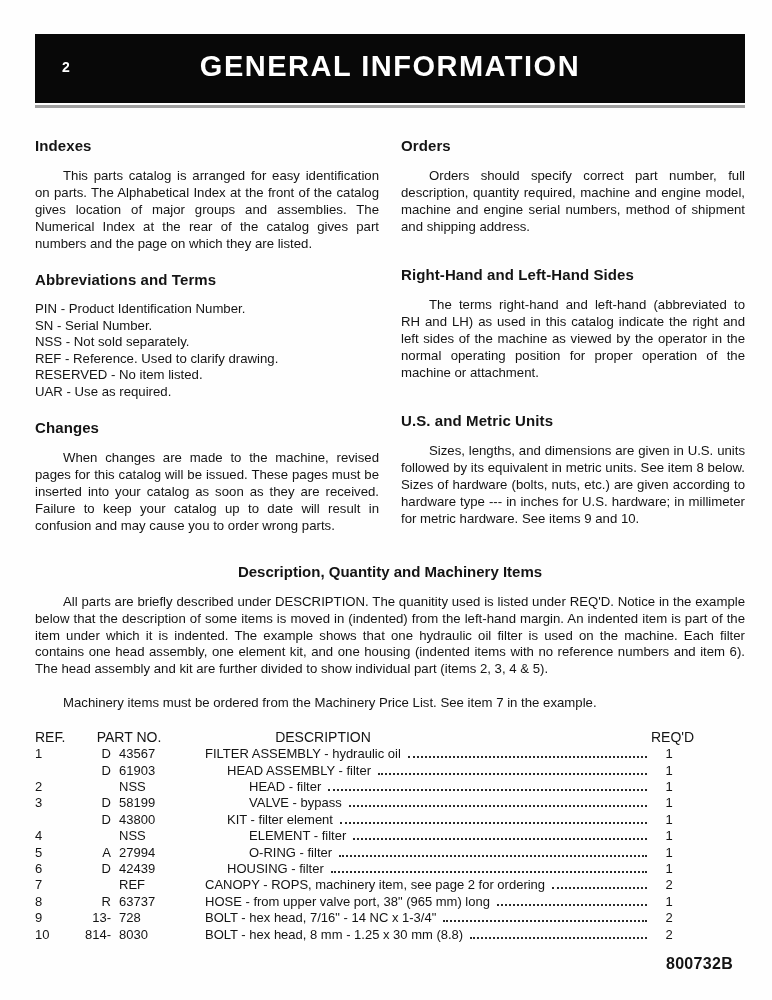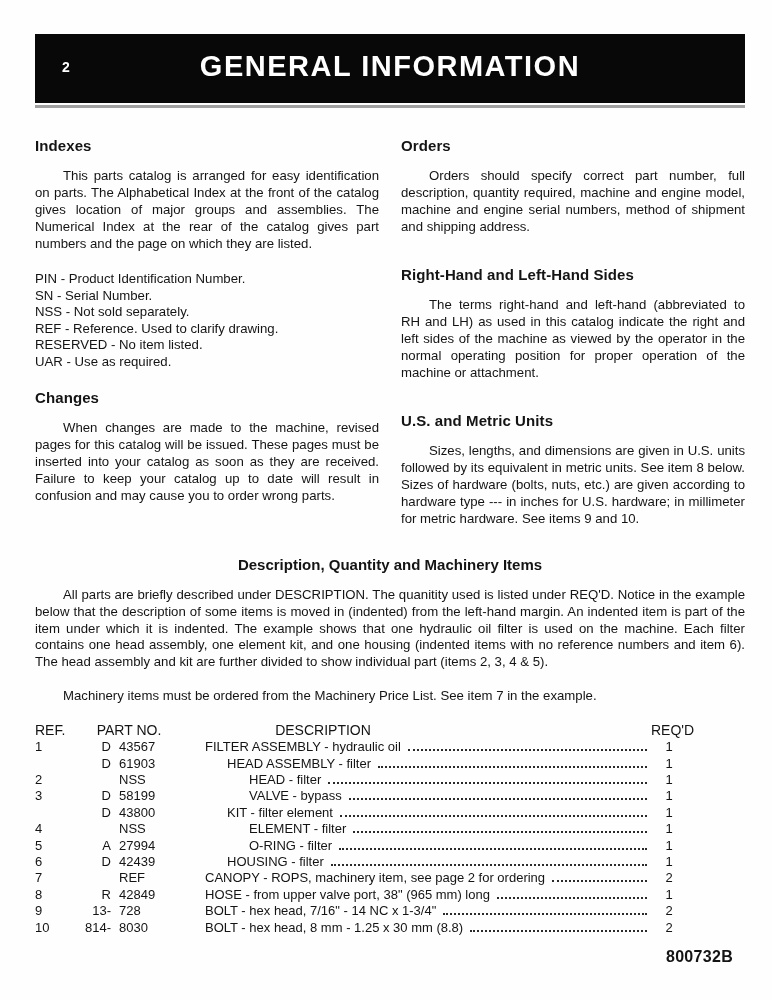--- a/index.html
+++ b/index.html
@@ -83,20 +83,21 @@
   </header>
   <div class="rule"></div>
 
   <main class="two-col">
     <div class="col">
       <div class="sec-block">
         <h2 class="sec">Indexes</h2>
         <p class="body">This parts catalog is arranged for easy identification on parts. The Alphabetical Index at the front of the catalog gives location of major groups and assemblies. The Numerical Index at the rear of the catalog gives part numbers and the page on which they are listed.</p>
       </div>
       <div class="sec-block">
+        <h2 class="sec">Abbreviations and Terms</h2>
         <div>
 
         <div class="abbrev-line">PIN - Product Identification Number.</div>
             <div class="abbrev-line">SN - Serial Number.</div>
             <div class="abbrev-line">NSS - Not sold separately.</div>
             <div class="abbrev-line">REF - Reference. Used to clarify drawing.</div>
             <div class="abbrev-line">RESERVED - No item listed.</div>
             <div class="abbrev-line">UAR - Use as required.</div>
           </div>
       </div>
@@ -223,21 +224,21 @@
           <span class="c-part">REF</span>
           <span class="c-desc">
             <span class="desc-text" style="padding-left: 0px;">CANOPY - ROPS, machinery item, see page 2 for ordering</span>
             <span class="leader"></span>
           </span>
           <span class="c-req">2</span>
         </div>
         <div class="trow">
           <span class="c-ref">8</span>
           <span class="c-letter">R</span>
-          <span class="c-part">42849</span>
+          <span class="c-part">63737</span>
           <span class="c-desc">
             <span class="desc-text" style="padding-left: 0px;">HOSE - from upper valve port, 38" (965 mm) long</span>
             <span class="leader"></span>
           </span>
           <span class="c-req">1</span>
         </div>
         <div class="trow">
           <span class="c-ref">9</span>
           <span class="c-letter">13-</span>
           <span class="c-part">728</span>

